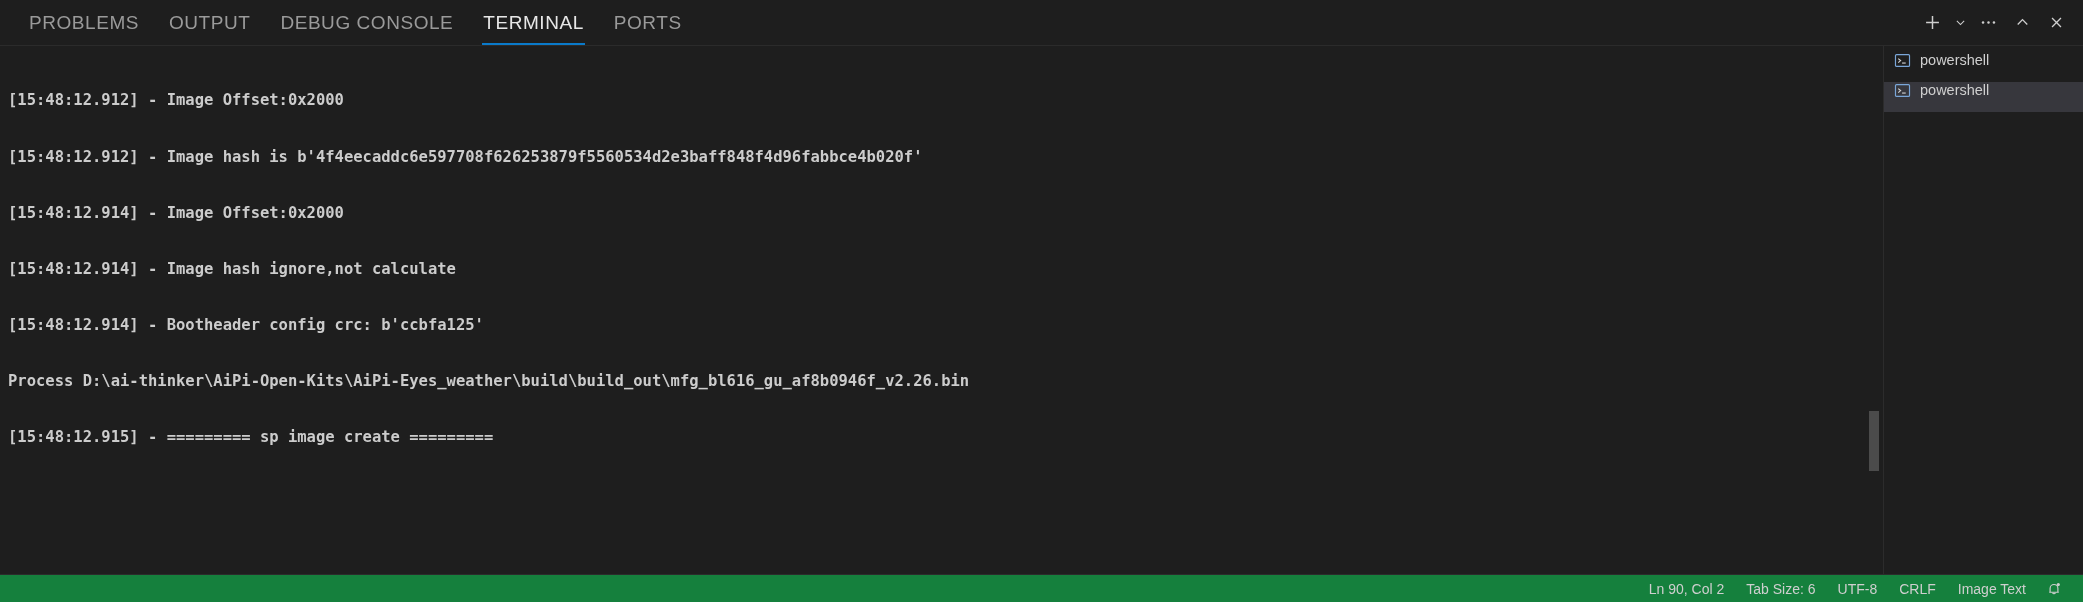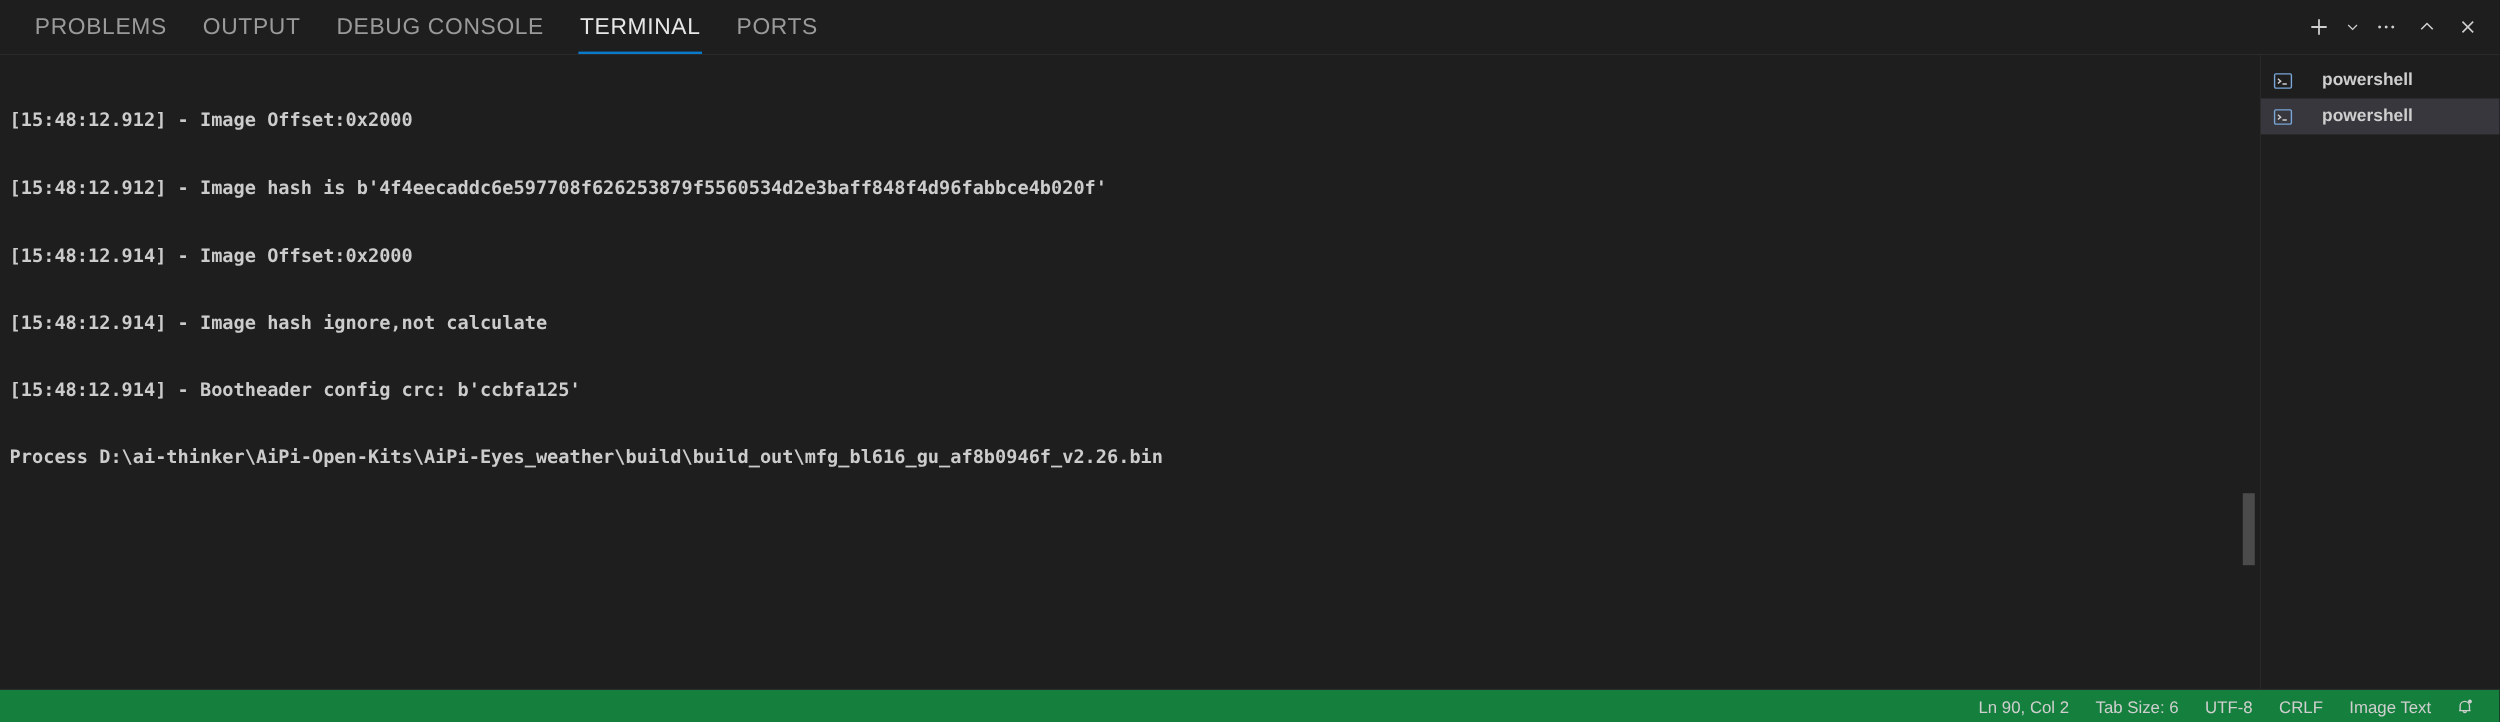--- a/index.html
+++ b/index.html
@@ -82,28 +82,27 @@
 
   
   .term-sidebar {
     flex:0 0 200px;
     width:200px;
     background:#1e1e1e;
     border-left:1px solid #2c2c2c;
     padding-top:6px;
   }
   .term-item {
-    display:flex; align-items:center;
+    display:flex; align-items:flex-start;
     height:30px;
     padding:0 8px 0 10px;
     font-size:14.5px;
     color:#cfcfcf;
     cursor:pointer;
-    gap:24px;
-    font-weight:bold;
+    gap:9px;
   }
   .term-item.selected { background:#37373d; }
   .term-item .tlabel { overflow:hidden; text-overflow:ellipsis; white-space:nowrap; }
   .tico { width:17px; height:17px; flex:0 0 17px; display:block; }
 
   
   .status-bar {
     height:28px; flex:0 0 28px;
     background:#15803d;
     border-top:1px solid #2b2b2b;
@@ -179,20 +178,21 @@
   <div class="panel-body">
 
     <div class="terminal">
       <div class="term-lines">
         <div>[15:48:12.912] - Image Offset:0x2000</div>
         <div>[15:48:12.912] - Image hash is b'4f4eecaddc6e597708f626253879f5560534d2e3baff848f4d96fabbce4b020f'</div>
         <div>[15:48:12.914] - Image Offset:0x2000</div>
         <div>[15:48:12.914] - Image hash ignore,not calculate</div>
         <div>[15:48:12.914] - Bootheader config crc: b'ccbfa125'</div>
         <div>Process D:\ai-thinker\AiPi-Open-Kits\AiPi-Eyes_weather\build\build_out\mfg_bl616_gu_af8b0946f_v2.26.bin</div>
+        <div>[15:48:12.915] - ========= sp image create =========</div>
         
         
         
         
         
         
         
         
         
         

